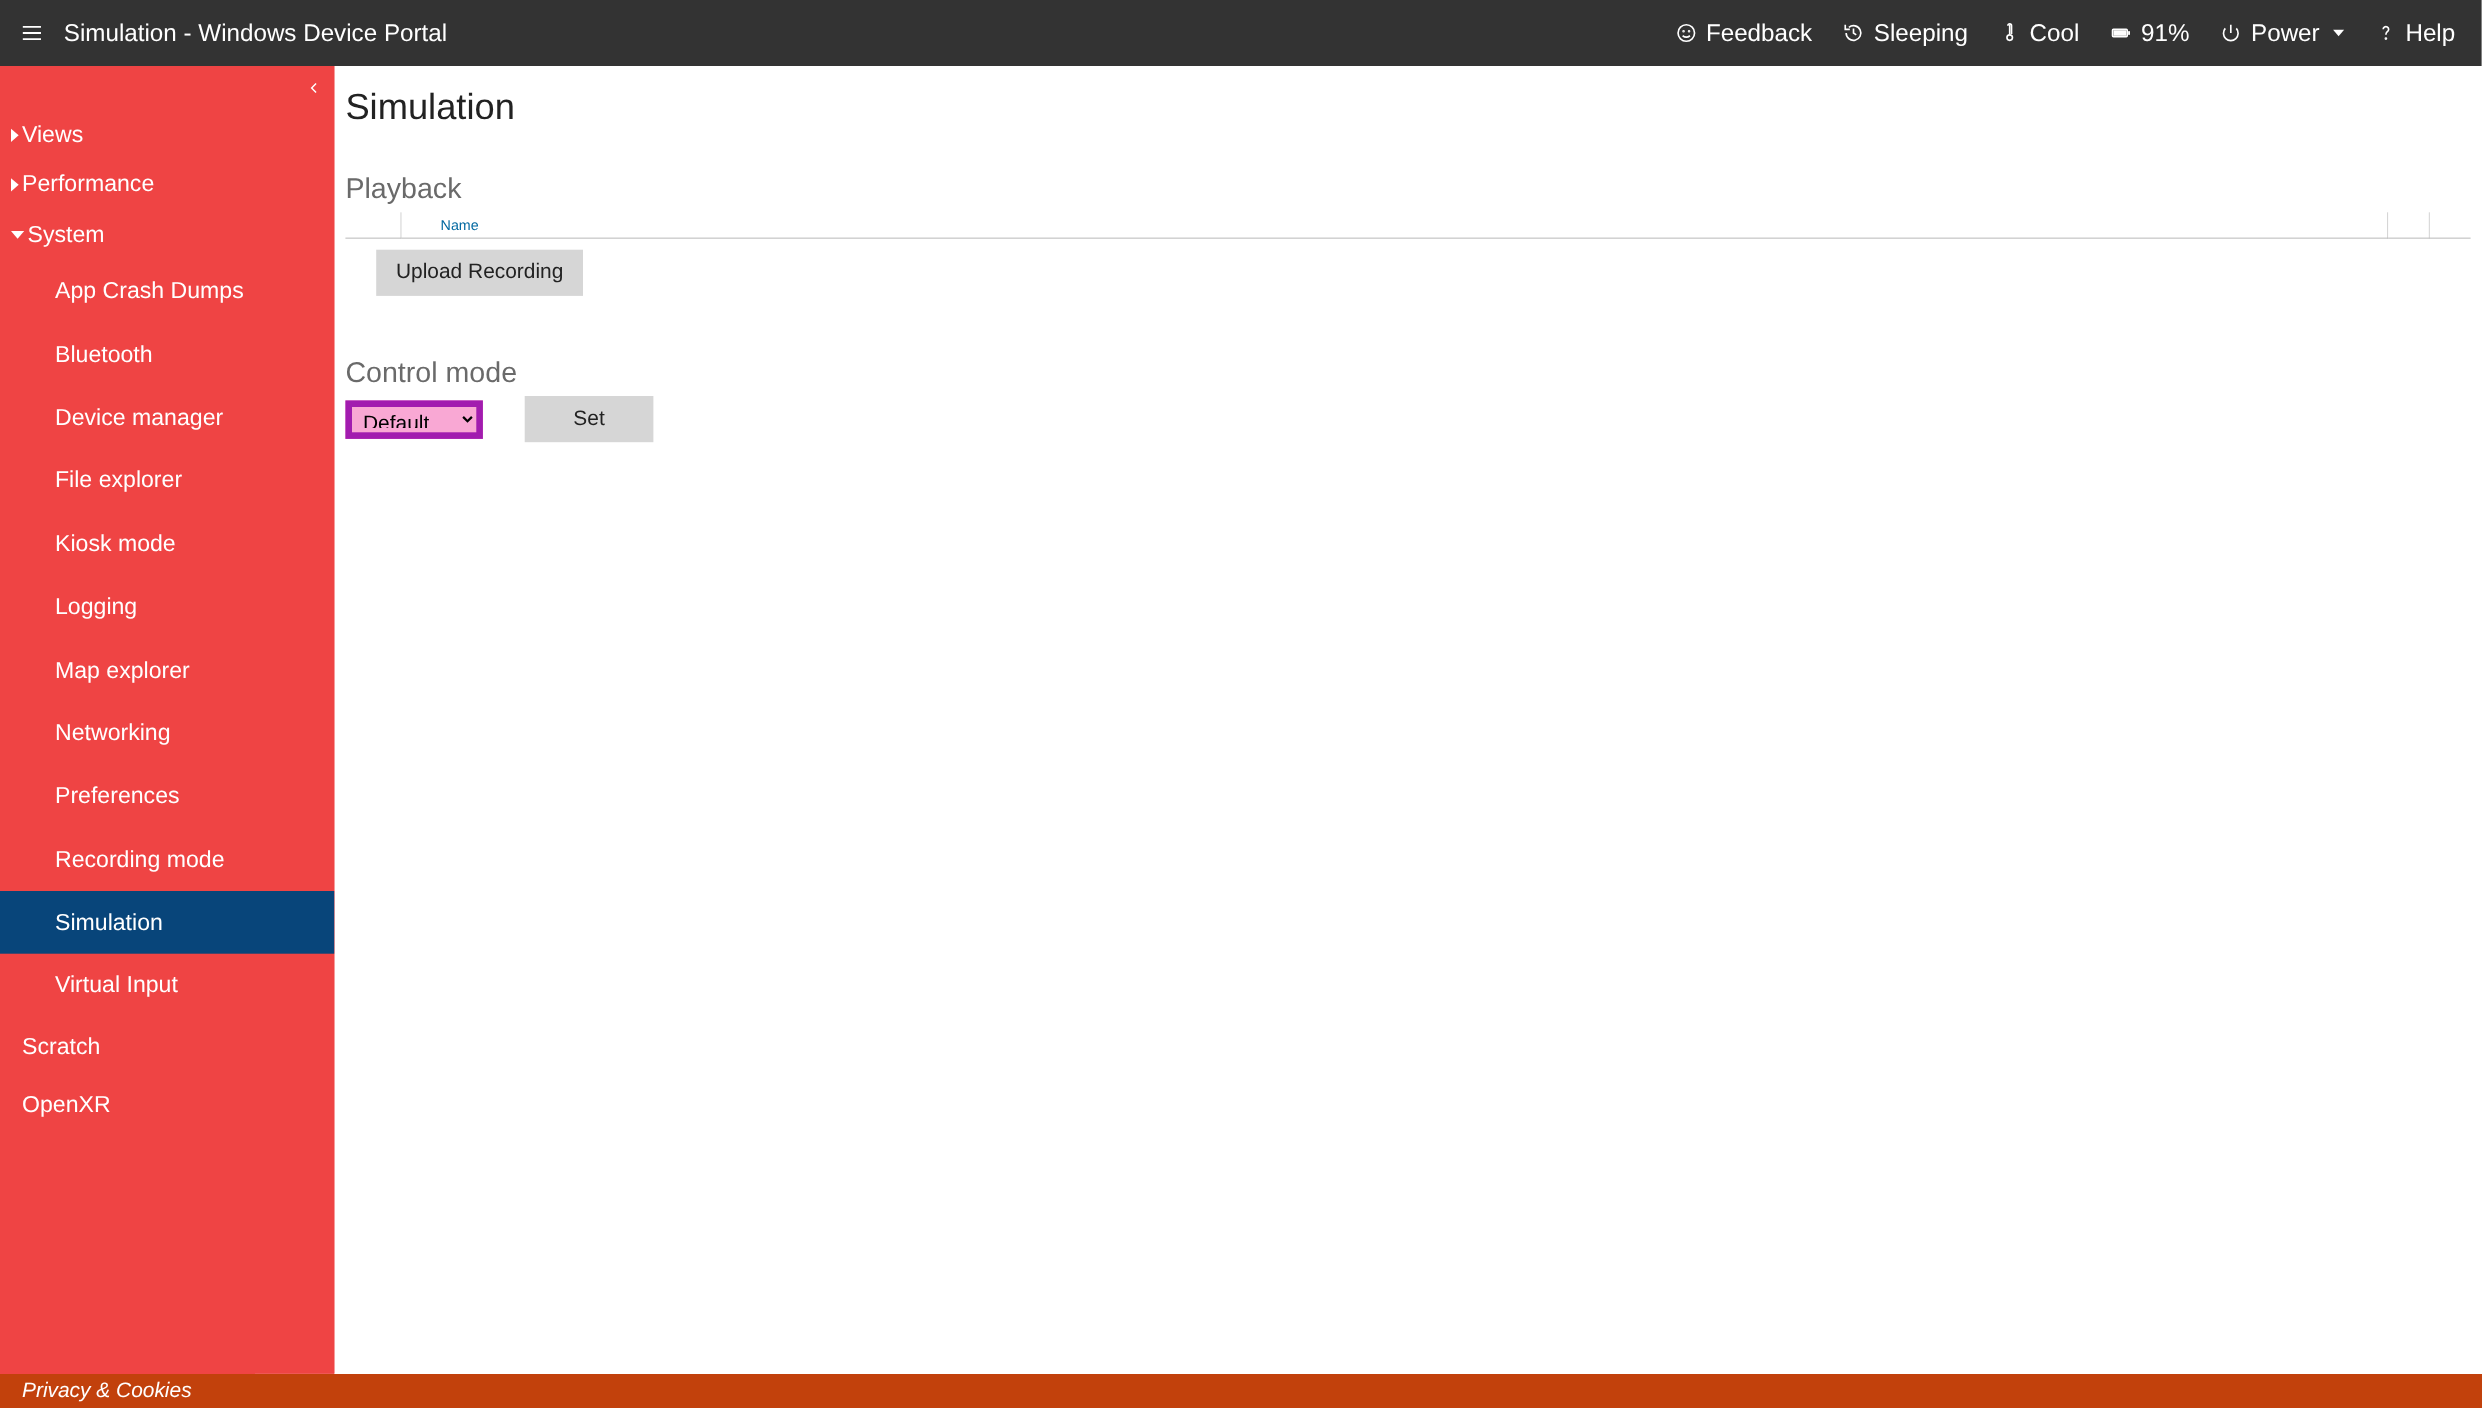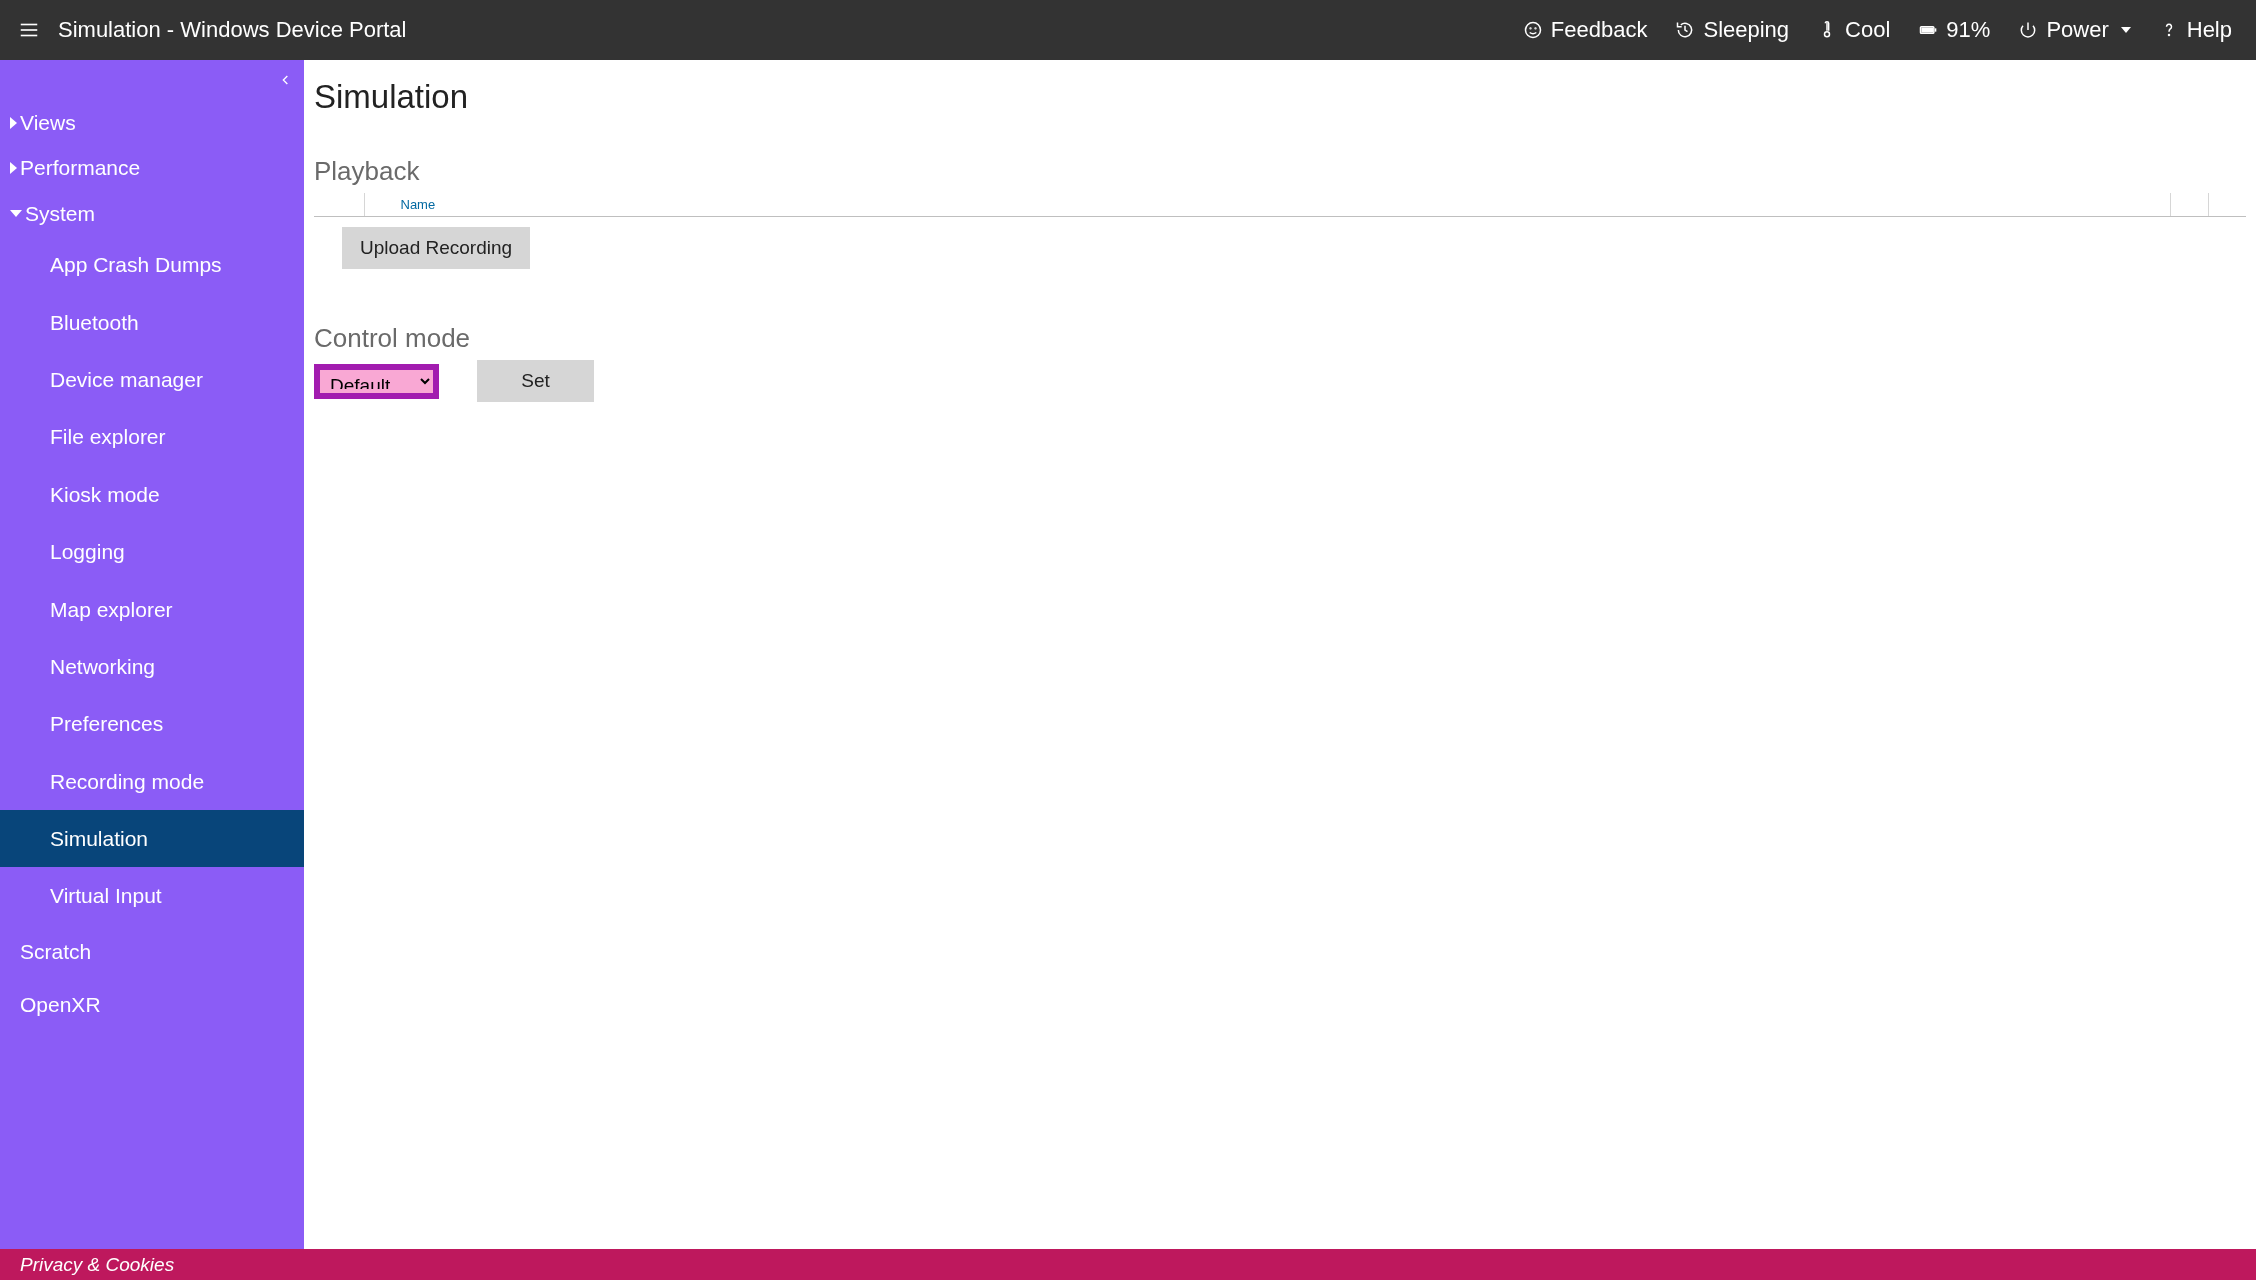--- a/index.html
+++ b/index.html
@@ -8,34 +8,34 @@
   .topbar { position: fixed; left: 0; right: 0; top: 0; height: 60px; background: #333333; color: #fff; display: flex; z-index: 10; font-size: 22px; }
   .topbar-left { display: flex; align-items: center; padding-left: 18px; gap: 18px; }
   .topbar-right { margin-left: auto; display: flex; align-items: center; gap: 28px; padding-right: 24px; }
   .topbar .icon { display: inline-flex; align-items: center; justify-content: center; }
   .topbar .item { display: inline-flex; align-items: center; gap: 8px; cursor: pointer; }
   .topbar .item svg { width: 20px; height: 20px; stroke: #fff; fill: none; stroke-width: 1.8; }
   .topbar .hamburger svg { width: 22px; height: 22px; }
   .topbar .dropdown-caret { width: 0; height: 0; border-left: 5px solid transparent; border-right: 5px solid transparent; border-top: 6px solid #fff; margin-left: 4px; }
 
   
-  .leftnav { position: fixed; left: 0; top: 60px; bottom: 31px; width: 304px; background: #8b5cf6; color: #fff; overflow-y: auto; font-size: 21px; z-index: 5; }
+  .leftnav { position: fixed; left: 0; top: 60px; bottom: 31px; width: 304px; background: #ef4444; color: #fff; overflow-y: auto; font-size: 21px; z-index: 5; }
   .leftnav .collapse-handle { position: absolute; top: 12px; right: 10px; color: #fff; font-size: 18px; cursor: pointer; }
   .leftnav-inner { padding-top: 40px; }
   .nav-group-header { padding: 8px 12px 8px 10px; cursor: pointer; display: flex; align-items: center; font-weight: 400; }
   .nav-group-header .tri { display:inline-block; width: 0; height: 0; margin-right: 3px; }
   .tri-right { border-top: 6px solid transparent; border-bottom: 6px solid transparent; border-left: 7px solid #fff; }
   .tri-down { border-left: 6px solid transparent; border-right: 6px solid transparent; border-top: 7px solid #fff; }
   .nav-group-header, .nav-item, .nav-subitem { line-height: 1.4; }
   .nav-item { padding: 12px 12px 12px 20px; cursor: pointer; }
   .nav-subitem { padding: 14px 12px 14px 50px; cursor: pointer; }
   .nav-subitem.active { background: #08457a; }
 
   
-  .footer { position: fixed; left: 0; right: 0; bottom: 0; height: 31px; background: #be185d; color: #fff; display: flex; align-items: center; padding-left: 20px; font-style: italic; font-size: 19px; z-index: 6; }
+  .footer { position: fixed; left: 0; right: 0; bottom: 0; height: 31px; background: #c2410c; color: #fff; display: flex; align-items: center; padding-left: 20px; font-style: italic; font-size: 19px; z-index: 6; }
 
   
   .content { position: fixed; left: 304px; right: 0; top: 60px; bottom: 31px; background: #fff; padding: 18px 10px 10px 10px; overflow: auto; }
   h1.page-title { font-size: 33px; font-weight: 400; color: #222; margin-bottom: 40px; }
   h2.section-title { font-size: 26px; font-weight: 400; color: #6a6a6a; margin-bottom: 6px; }
   
   .playback-table { width: 100%; border-collapse: collapse; }
   .playback-table th { font-size: 13px; color: #0369a1; font-weight: 400; text-align: left; padding: 4px 4px; border-bottom: 1px solid #bfbfbf; }
   .playback-table th.col-handle { width: 50px; border-right: 1px solid #d6d6d6; }
   .playback-table th.col-name { padding-left: 36px; border-right: 1px solid #d6d6d6; }

